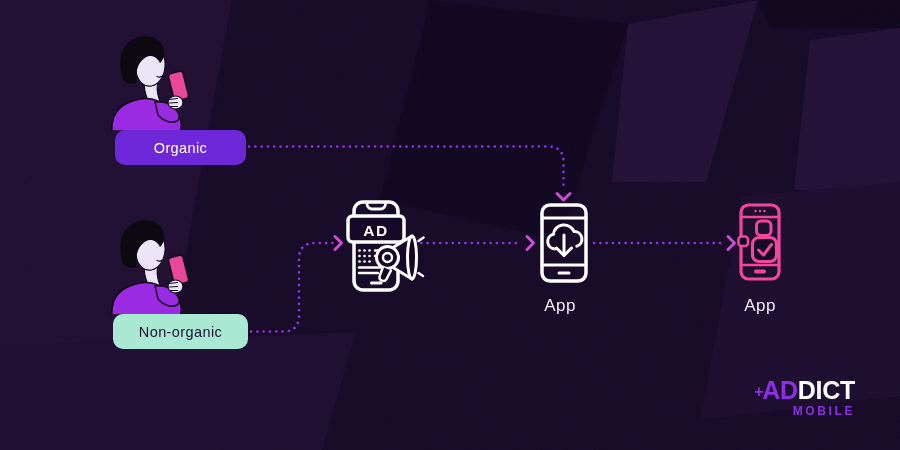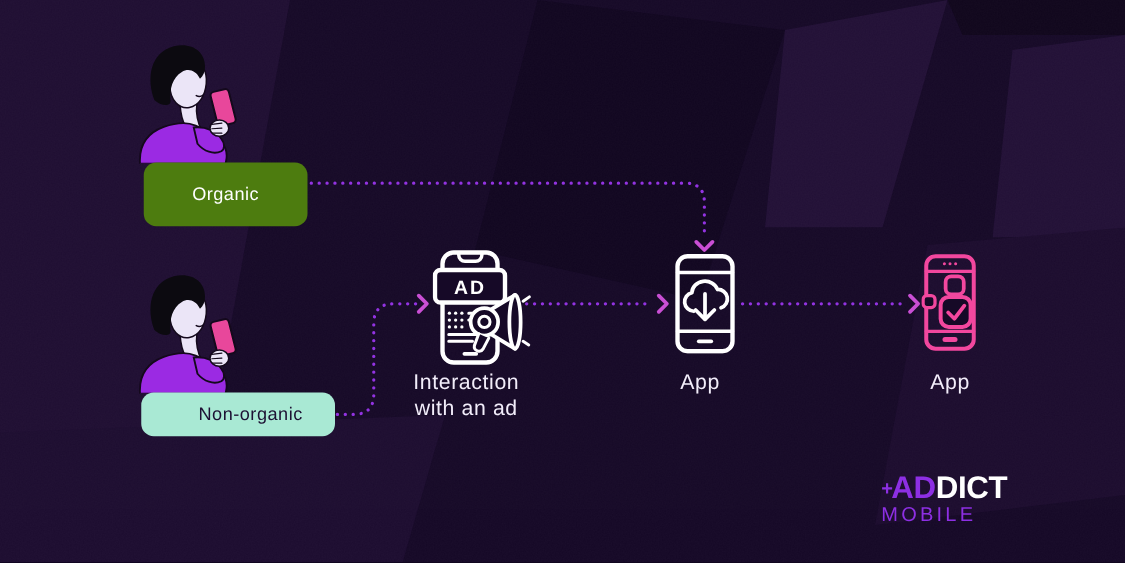--- a/index.html
+++ b/index.html
@@ -8,35 +8,35 @@
     background:#160927;
     font-family:"Liberation Sans", sans-serif;
   }
   .bg-shape{position:absolute;left:0;top:0;width:900px;height:450px;}
   .noise{position:absolute;left:0;top:0;pointer-events:none;}
   .abs{position:absolute;}
   .badge{
     position:absolute;display:flex;align-items:center;justify-content:center;
     border-radius:10px;font-size:14.5px;letter-spacing:.4px;
   }
-  #organic-badge{left:115px;top:130px;width:131px;height:51px;background:#4d7c0f;color:#ffffff;}
-  #nonorganic-badge{left:113px;top:314px;width:135px;height:35px;background:#a9e9d4;color:#1d1033;padding-left:20px;}
+  #organic-badge{left:115px;top:130px;width:131px;height:35px;background:#6d28d9;color:#ffffff;}
+  #nonorganic-badge{left:113px;top:314px;width:135px;height:35px;background:#a9e9d4;color:#1d1033;}
   .step-label{
     position:absolute;top:295px;text-align:center;color:#f2edfa;
     font-size:17px;line-height:21px;letter-spacing:.5px;font-weight:400;
   }
   #label-interaction{left:298px;width:150px;}
   #label-download{left:498px;width:124px;}
   #label-launch{left:698px;width:124px;}
-  #logo{position:absolute;left:705px;top:378px;width:150px;text-align:left;line-height:1;}
+  #logo{position:absolute;left:705px;top:378px;width:150px;text-align:right;line-height:1;}
   #logo .row1{font-size:25px;font-weight:800;letter-spacing:-.3px;white-space:nowrap;}
   #logo .plus{color:#8d2fe3;font-size:16px;font-weight:900;margin-right:-1px;vertical-align:2px;}
   #logo .accent{color:#8d2fe3;}
   #logo .rest{color:#ffffff;}
-  #logo .row2{margin-top:2px;font-size:16px;font-weight:400;letter-spacing:2.6px;color:#8d2fe3;}
+  #logo .row2{margin-top:2px;font-size:12px;font-weight:700;letter-spacing:2.6px;color:#8d2fe3;}
   svg{display:block;}
 </style>
 </head>
 <body>
 
 <div id="canvas">
 
   <div class="bg-shape" style="background:#1f0e32;clip-path:polygon(0px 0px,232px 0px,150px 450px,0px 450px);"></div>
   <div class="bg-shape" style="background:#110620;clip-path:polygon(430px 0px,628px 24px,560px 240px,380px 200px);"></div>
   <div class="bg-shape" style="background:#221036;clip-path:polygon(628px 24px,758px 0px,706px 182px,612px 182px);"></div>
@@ -151,24 +151,20 @@
           <circle cx="27.5" cy="8" r="1.2"></circle>
         <rect x="17" y="66.5" width="12" height="4" rx="2"></rect>
       </g>
       <rect x="19.5" y="18" width="14.5" height="14.5" rx="4.5" stroke-width="3"></rect>
       <rect x="1.5" y="33.5" width="9.5" height="9.5" rx="3" fill="#160927" stroke-width="2.6"></rect>
       <rect x="15.5" y="34.5" width="24" height="24" rx="6.5" fill="#160927" stroke-width="3.2"></rect>
       <polyline points="21.5,47 26.5,52 34.5,41.5" stroke-width="3"></polyline>
     </g>
   </svg>
 
-  <div class="step-label" id="label-interaction">
-    <div>Interaction</div>
-    <div>with an ad</div>
-  </div>
   <div class="step-label" id="label-download">
     <div>App</div>
   </div>
   <div class="step-label" id="label-launch">
     <div>App</div>
   </div>
 
   <div id="logo">
     <div class="row1">
       <span class="plus">+</span><span class="accent">AD</span><span class="rest">DICT</span>

